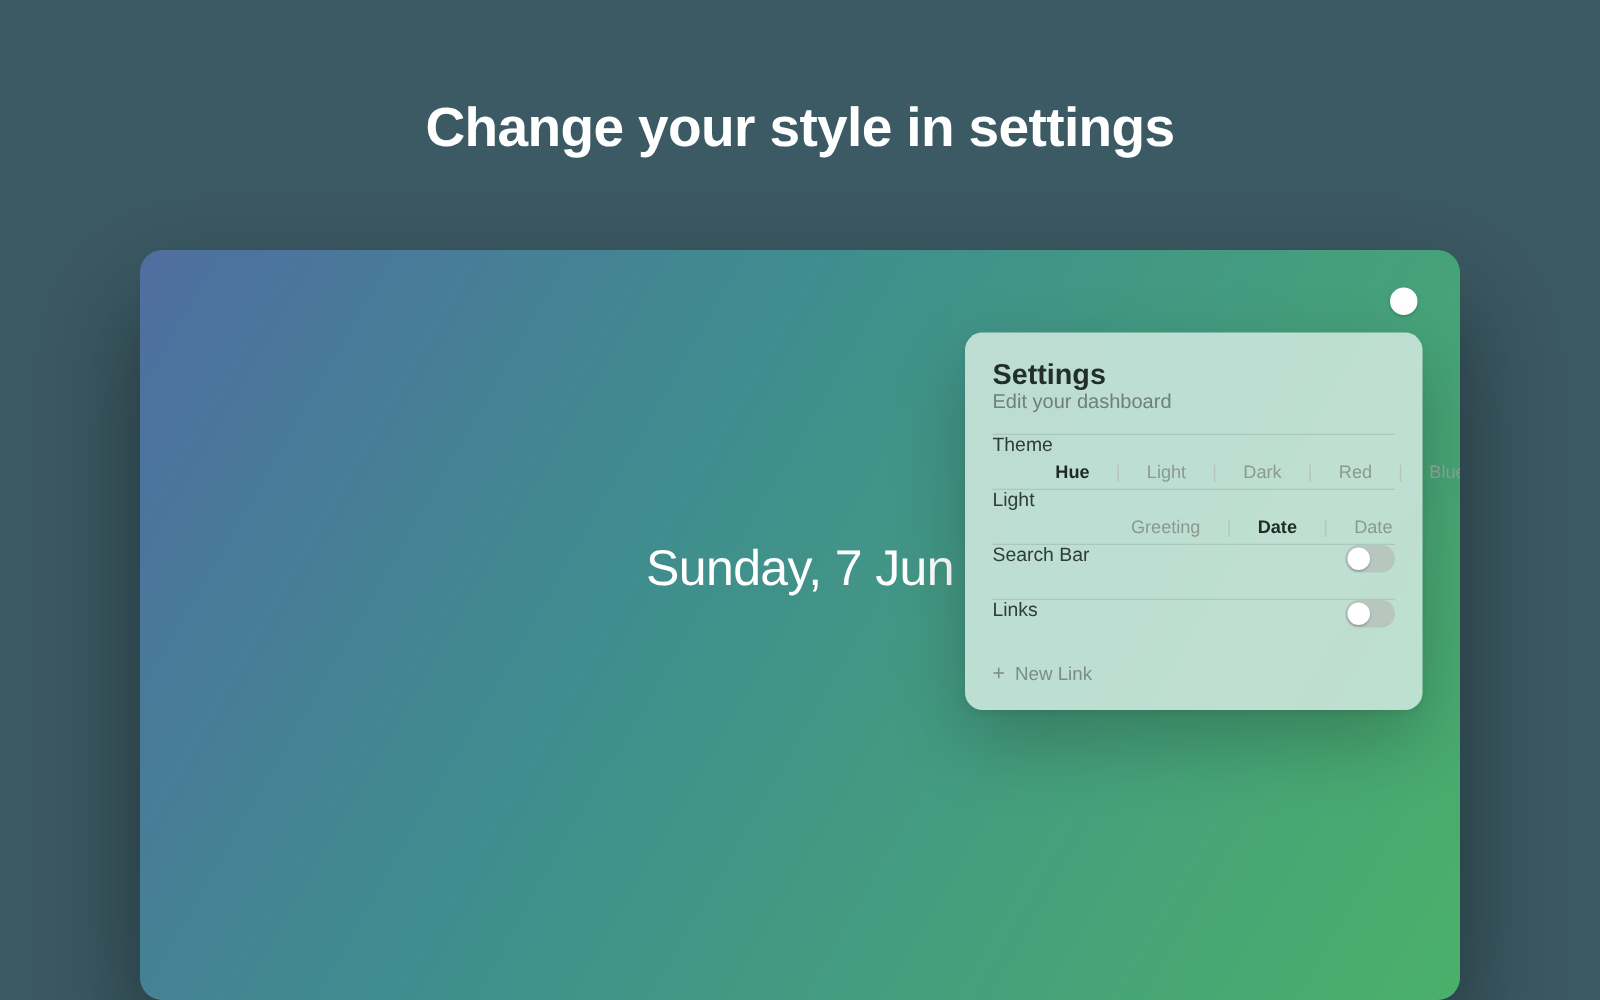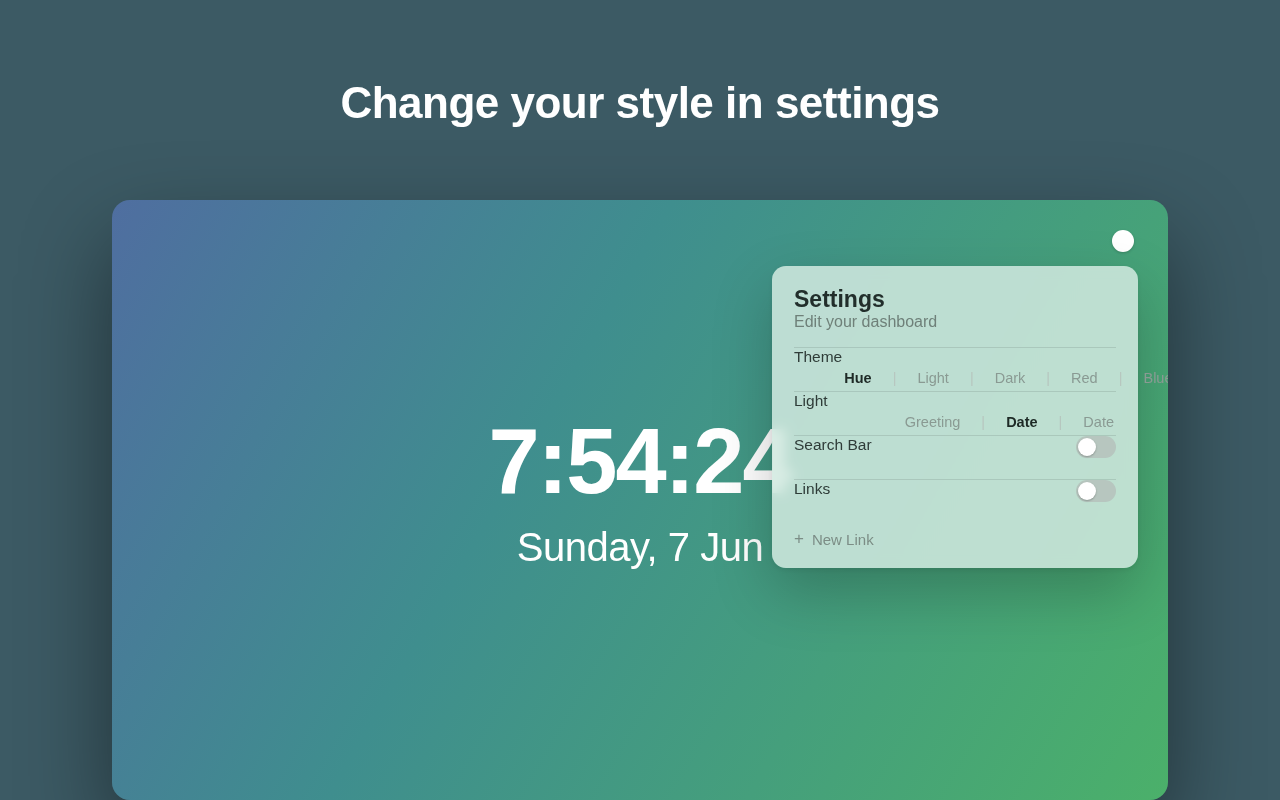--- a/index.html
+++ b/index.html
@@ -168,21 +168,20 @@
 </head>
 <body>
 
 <h1 class="page-title">Change your style in settings</h1>
 
 <div class="card">
 
   <div class="settings-trigger"></div>
 
   <div class="clock-wrap">
-    <div class="clock">7:54:24</div>
     <div class="date">Sunday, 7 Jun</div>
   </div>
 
   <div class="panel">
     <div class="panel-title">Settings</div>
     <div class="panel-sub">Edit your dashboard</div>
 
     <div class="row">
       <span class="row-label">Theme</span>
       <span class="opts">

